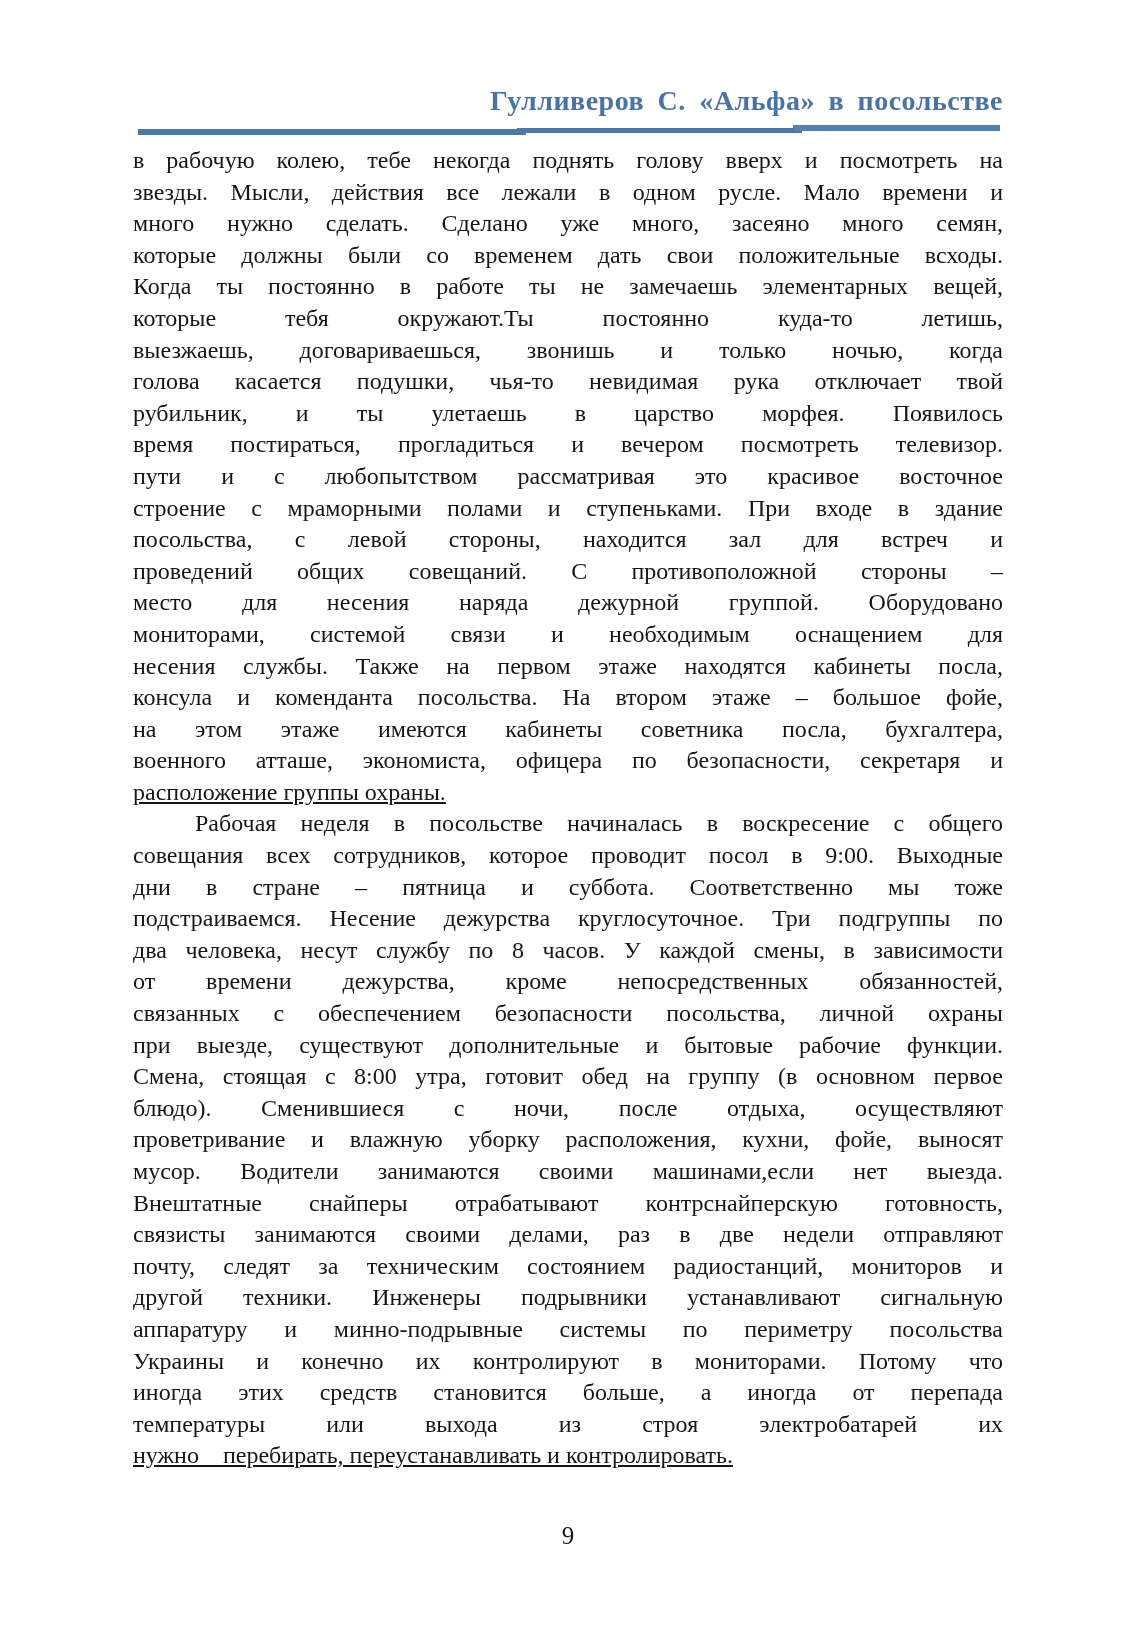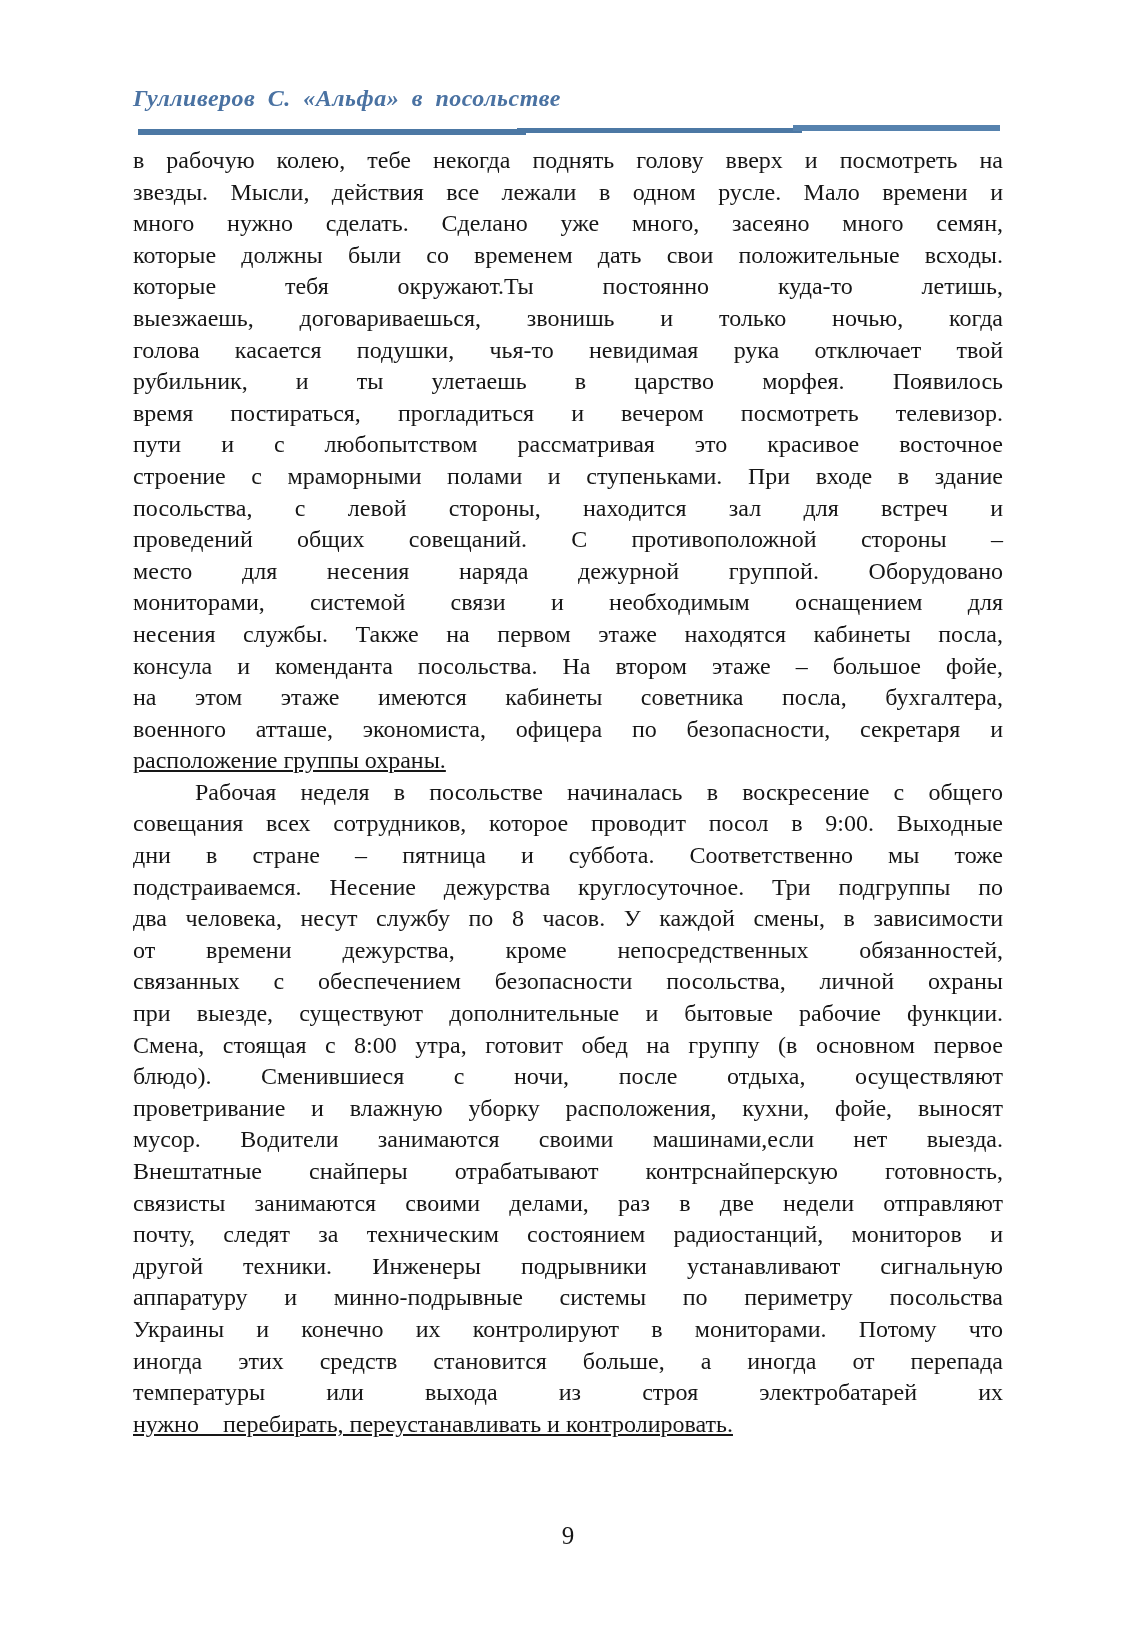--- a/index.html
+++ b/index.html
@@ -13,24 +13,23 @@
     height: 1630px;
     background: var(--bg, #ffffff);
     font-family: "Liberation Serif", "DejaVu Serif", serif;
     overflow: hidden;
   }
   .running-header {
     position: absolute;
     top: 85px;
     left: 133px;
     width: 870px;
-    text-align: left;
-    font-style: italic;
+    text-align: right;
     font-weight: bold;
-    font-size: 24px;
+    font-size: 28px;
     letter-spacing: 0.5px;
     word-spacing: 6px;
     color: var(--accent, #4a72a2);
   }
   .header-rule {
     position: absolute;
     top: 124px;
     left: 138px;
     width: 862px;
     height: 12px;
@@ -82,20 +81,21 @@
     <div class="rule-seg rule-a"></div>
     <div class="rule-seg rule-b"></div>
     <div class="rule-seg rule-c"></div>
   </div>
 
   <div class="content" id="content">
       <div class="line">в рабочую колею, тебе некогда поднять голову вверх и посмотреть на</div>
       <div class="line">звезды. Мысли, действия все лежали в одном русле. Мало времени и</div>
       <div class="line">много нужно сделать. Сделано уже много, засеяно много семян,</div>
       <div class="line">которые должны были со временем дать свои положительные всходы.</div>
+      <div class="line">Когда ты постоянно в работе ты не замечаешь элементарных вещей,</div>
       <div class="line">которые тебя окружают.Ты постоянно куда-то летишь,</div>
       <div class="line">выезжаешь, договариваешься, звонишь и только ночью, когда</div>
       <div class="line">голова касается подушки, чья-то невидимая рука отключает твой</div>
       <div class="line">рубильник, и ты улетаешь в царство морфея. Появилось</div>
       <div class="line">время постираться, прогладиться и вечером посмотреть телевизор.</div>
       <div class="line">пути и с любопытством рассматривая это красивое восточное</div>
       <div class="line">строение с мраморными полами и ступеньками. При входе в здание</div>
       <div class="line">посольства, с левой стороны, находится зал для встреч и</div>
       <div class="line">проведений общих совещаний. С противоположной стороны –</div>
       <div class="line">место для несения наряда дежурной группой. Оборудовано</div>

